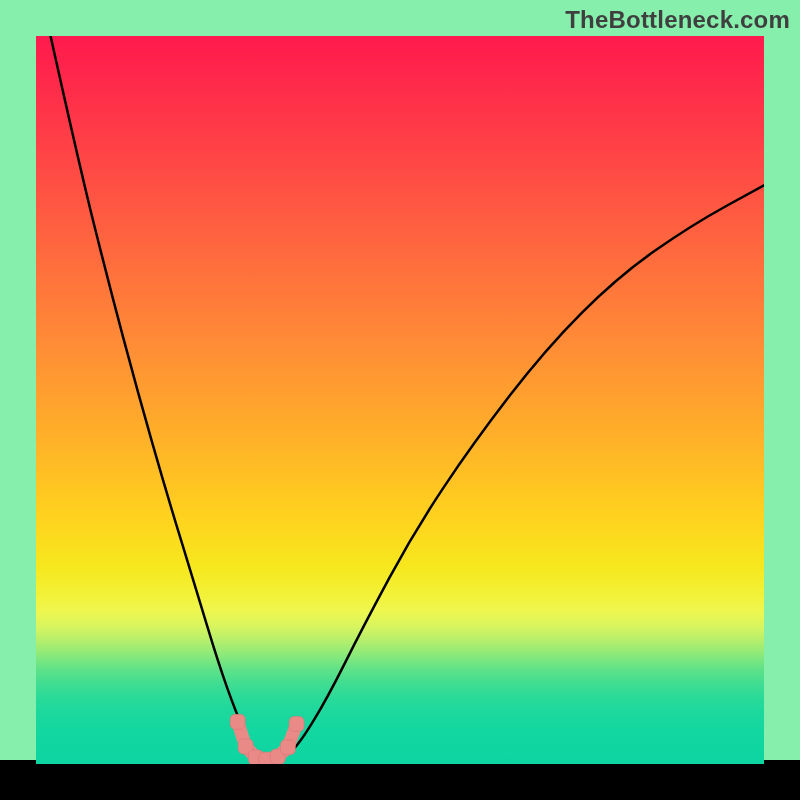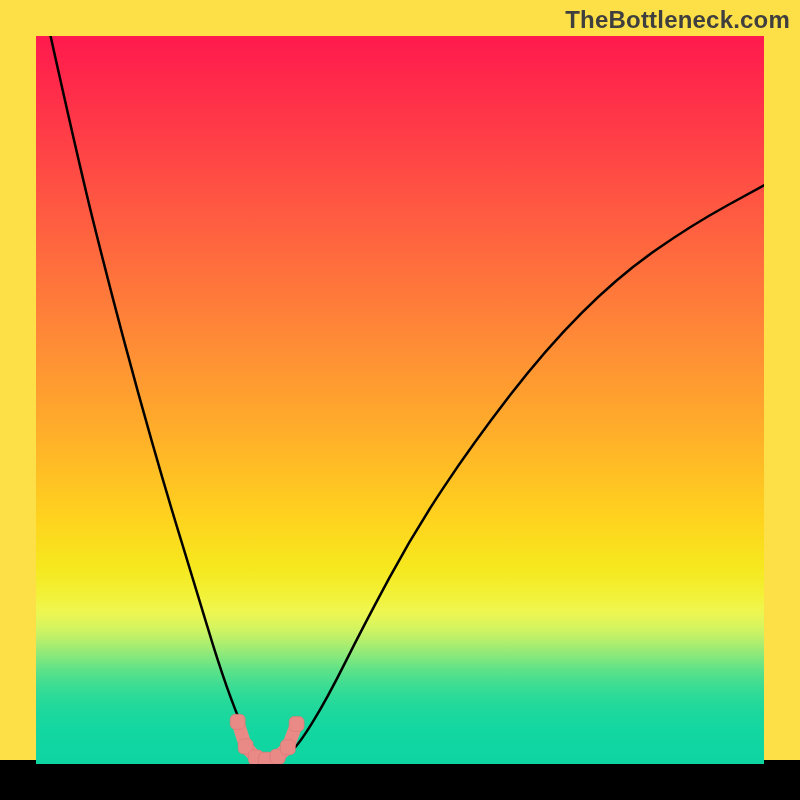--- a/index.html
+++ b/index.html
@@ -10,21 +10,21 @@
     background: #000;
     overflow: hidden;
     font-family: Arial, Helvetica, sans-serif;
   }
   .frame {
     position: absolute;
     left: 0;
     top: 0;
     width: 800px;
     height: 760px;
-    background: #fde047;
+    background: #86efac;
   }
   .plot {
     position: absolute;
     left: 36px;
     top: 36px;
     width: 728px;
     height: 728px;
     background: linear-gradient(
       to bottom,
       #ff1a4d 0%,

